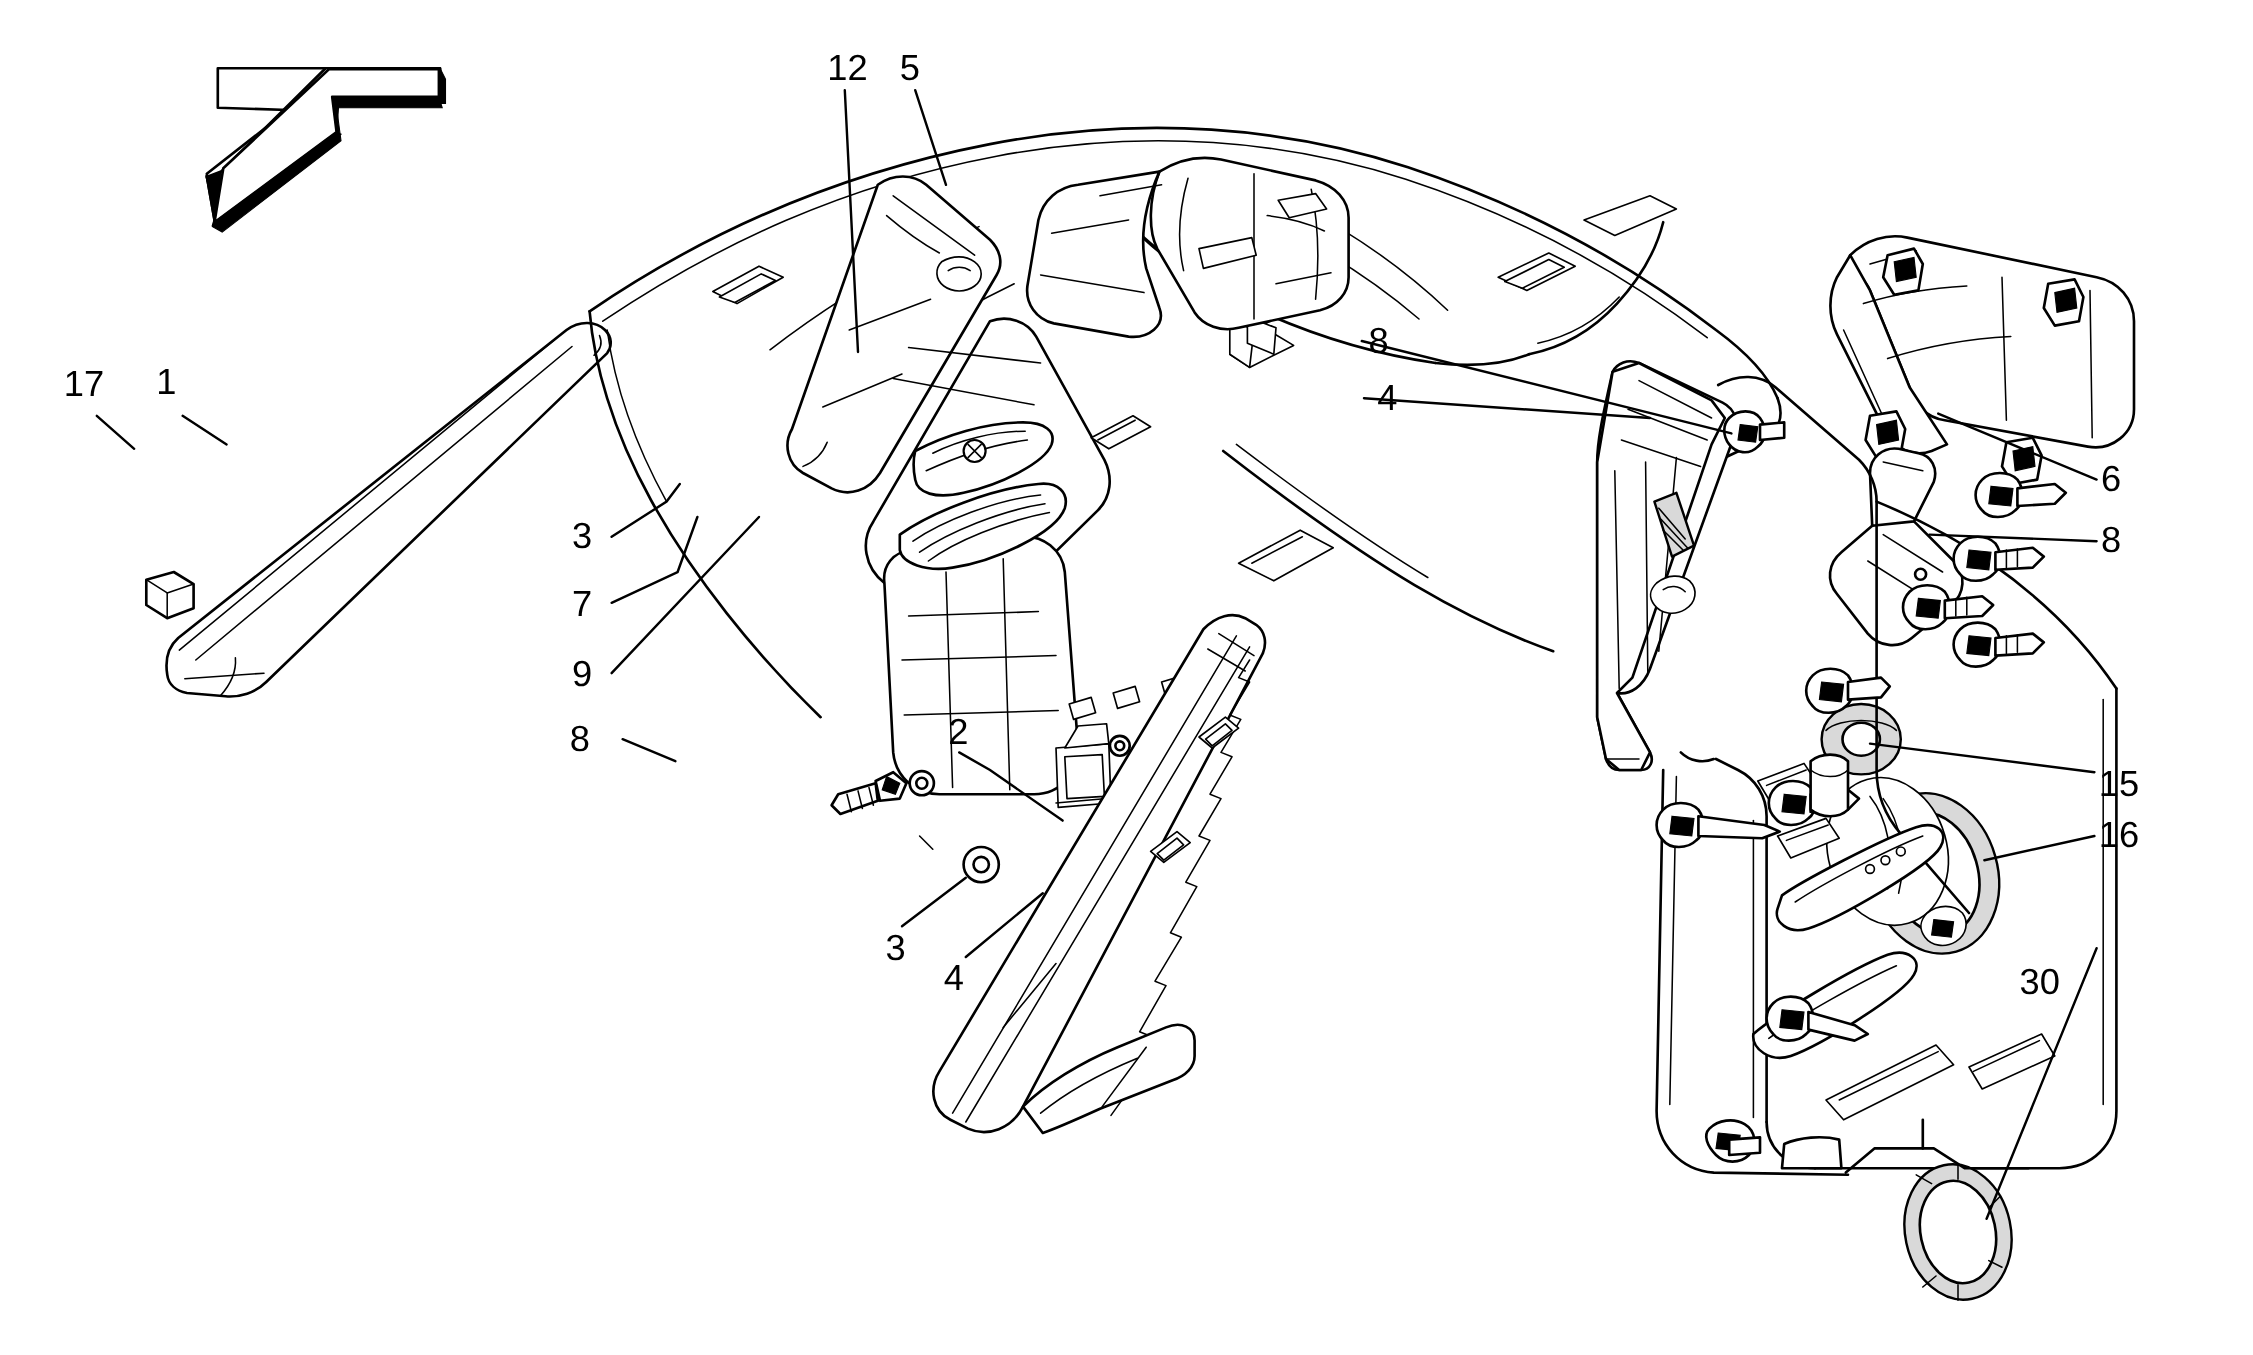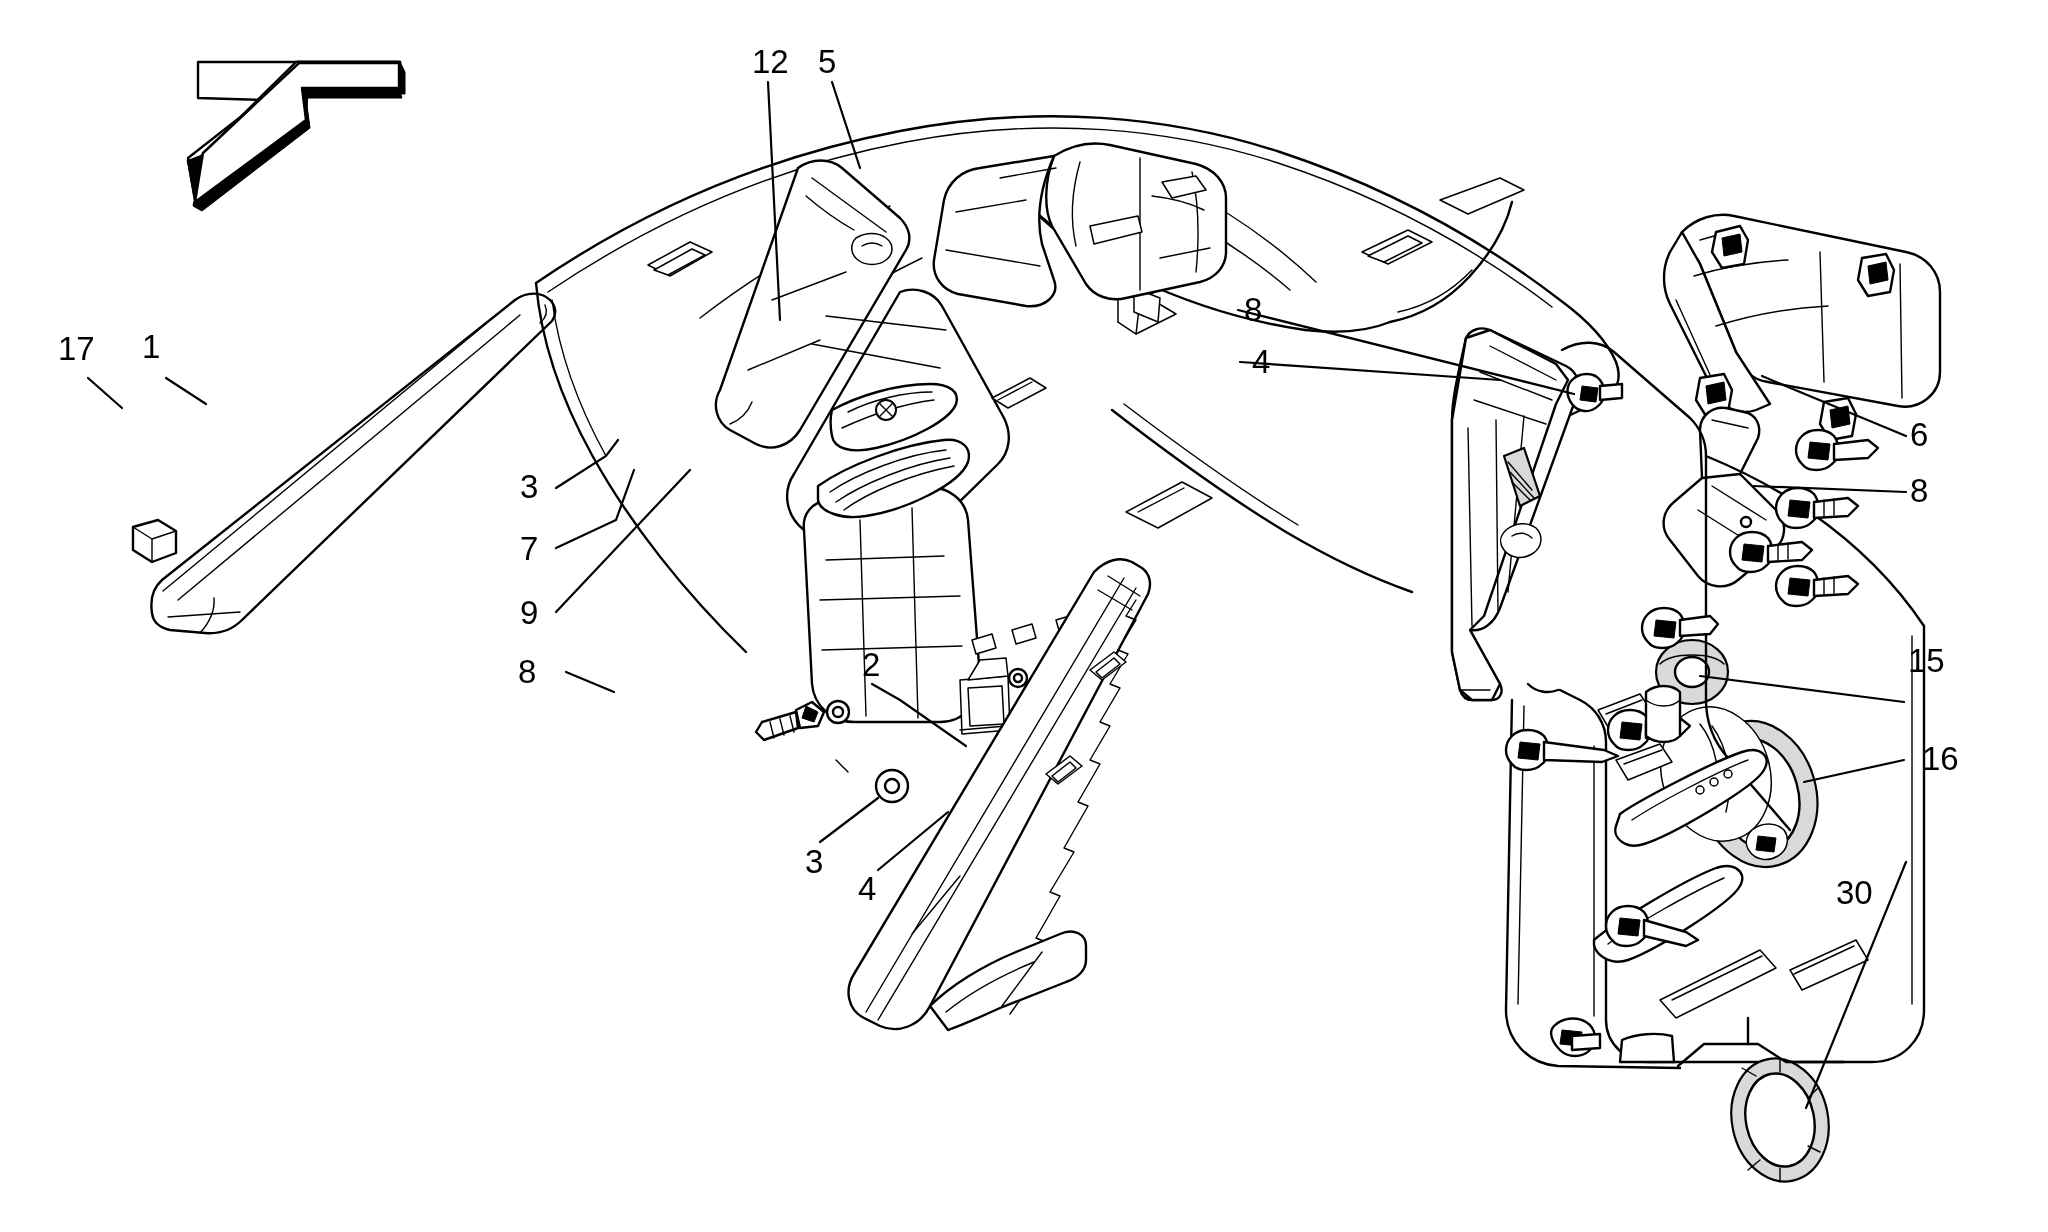--- a/index.html
+++ b/index.html
@@ -385,17 +385,17 @@
 <div class="callout" style="left:520px; top:532px;">7</div>
 <div class="callout" style="left:520px; top:596px;">9</div>
 <div class="callout" style="left:518px; top:655px;">8</div>
 <div class="callout" style="left:805px; top:845px;">3</div>
 <div class="callout" style="left:858px; top:872px;">4</div>
 <div class="callout" style="left:862px; top:648px;">2</div>
 <div class="callout" style="left:1244px;top:293px;">8</div>
 <div class="callout" style="left:1252px;top:345px;">4</div>
 <div class="callout" style="left:1910px;top:418px;">6</div>
 <div class="callout" style="left:1910px;top:474px;">8</div>
-<div class="callout" style="left:1908px;top:644px;">15</div>
-<div class="callout" style="left:1908px;top:742px;margin-left:14px;">16</div>
+<div class="callout" style="left:1908px;top:696px;">15</div>
+<div class="callout" style="left:1908px;top:742px;">16</div>
 <div class="callout" style="left:1836px;top:844px;margin-top:32px;">30</div>
 
 </div>
 
 </body></html>

